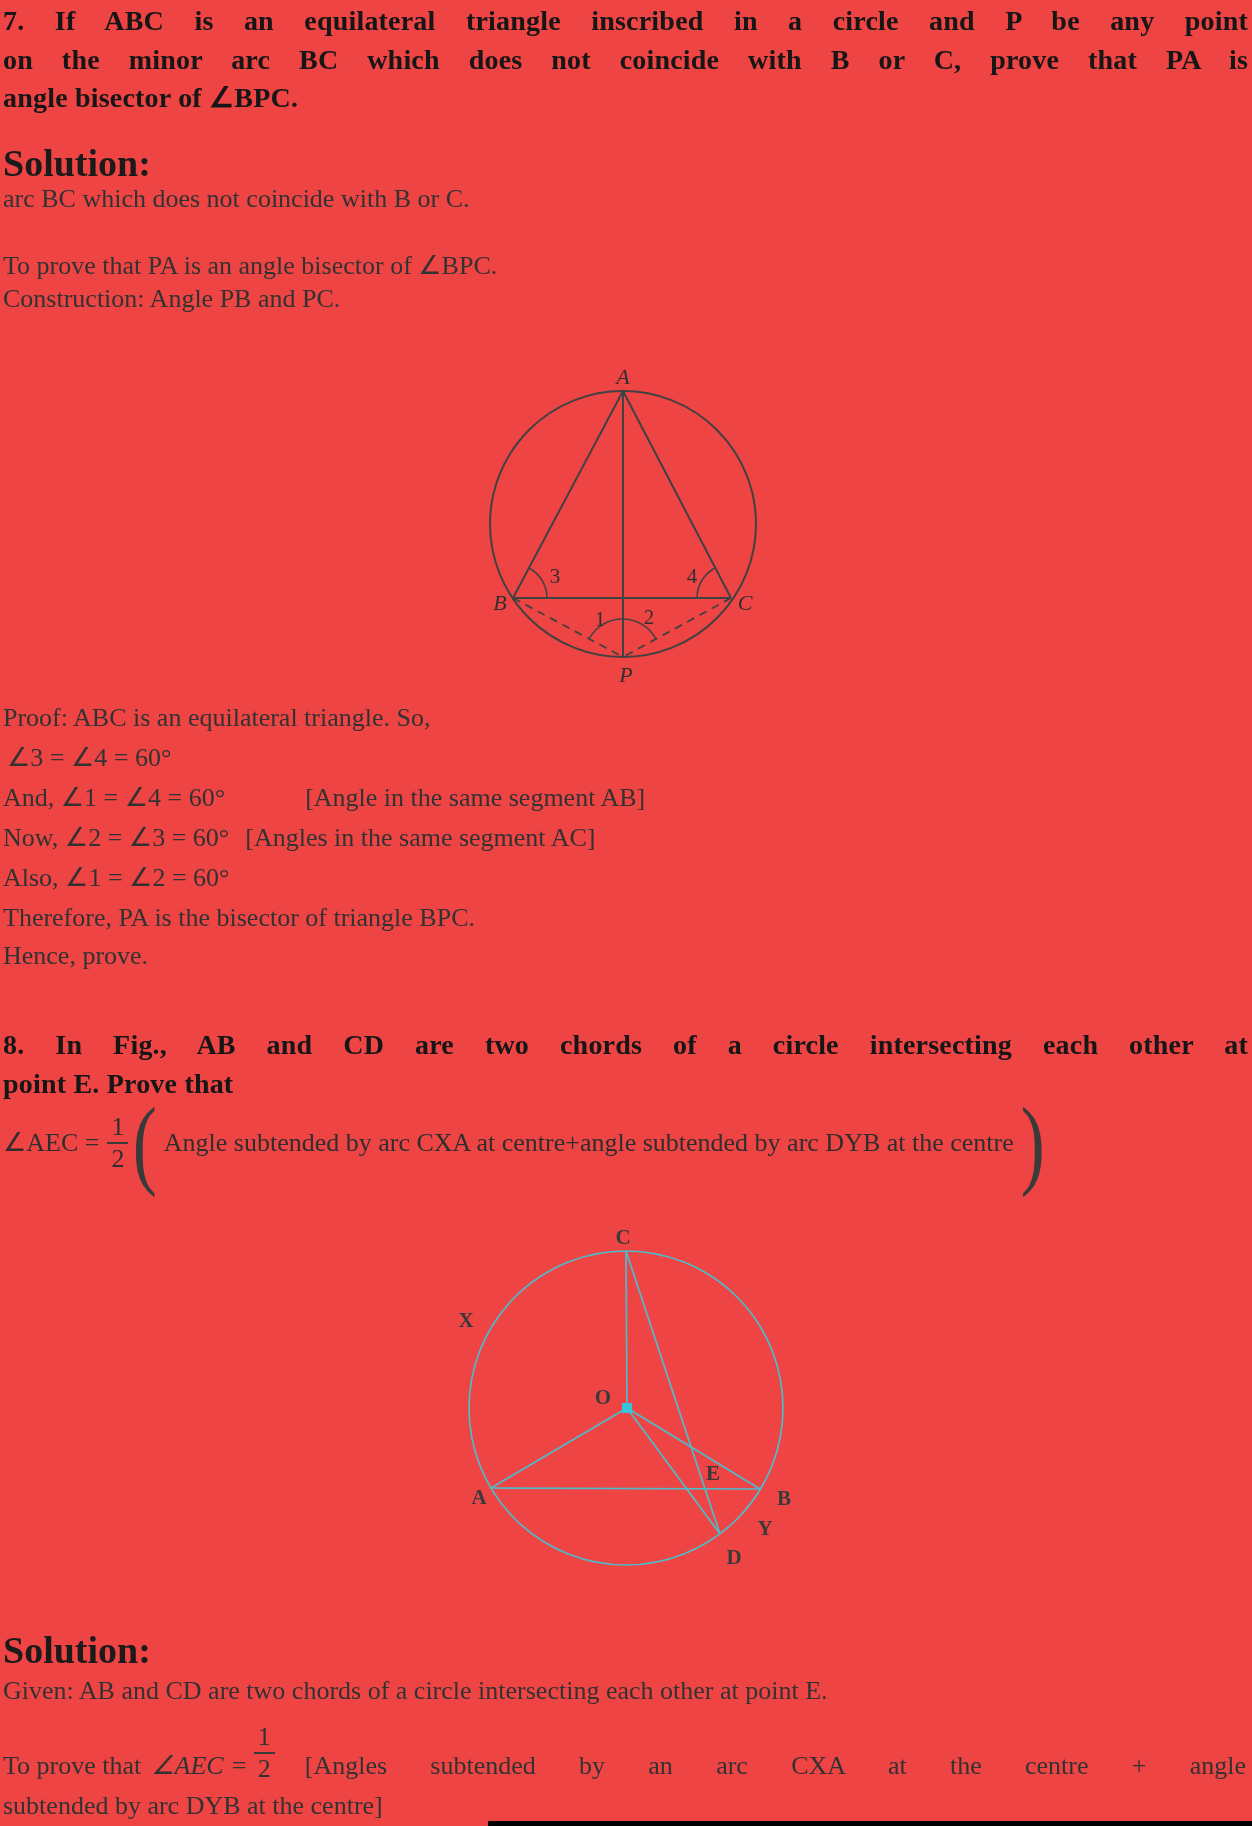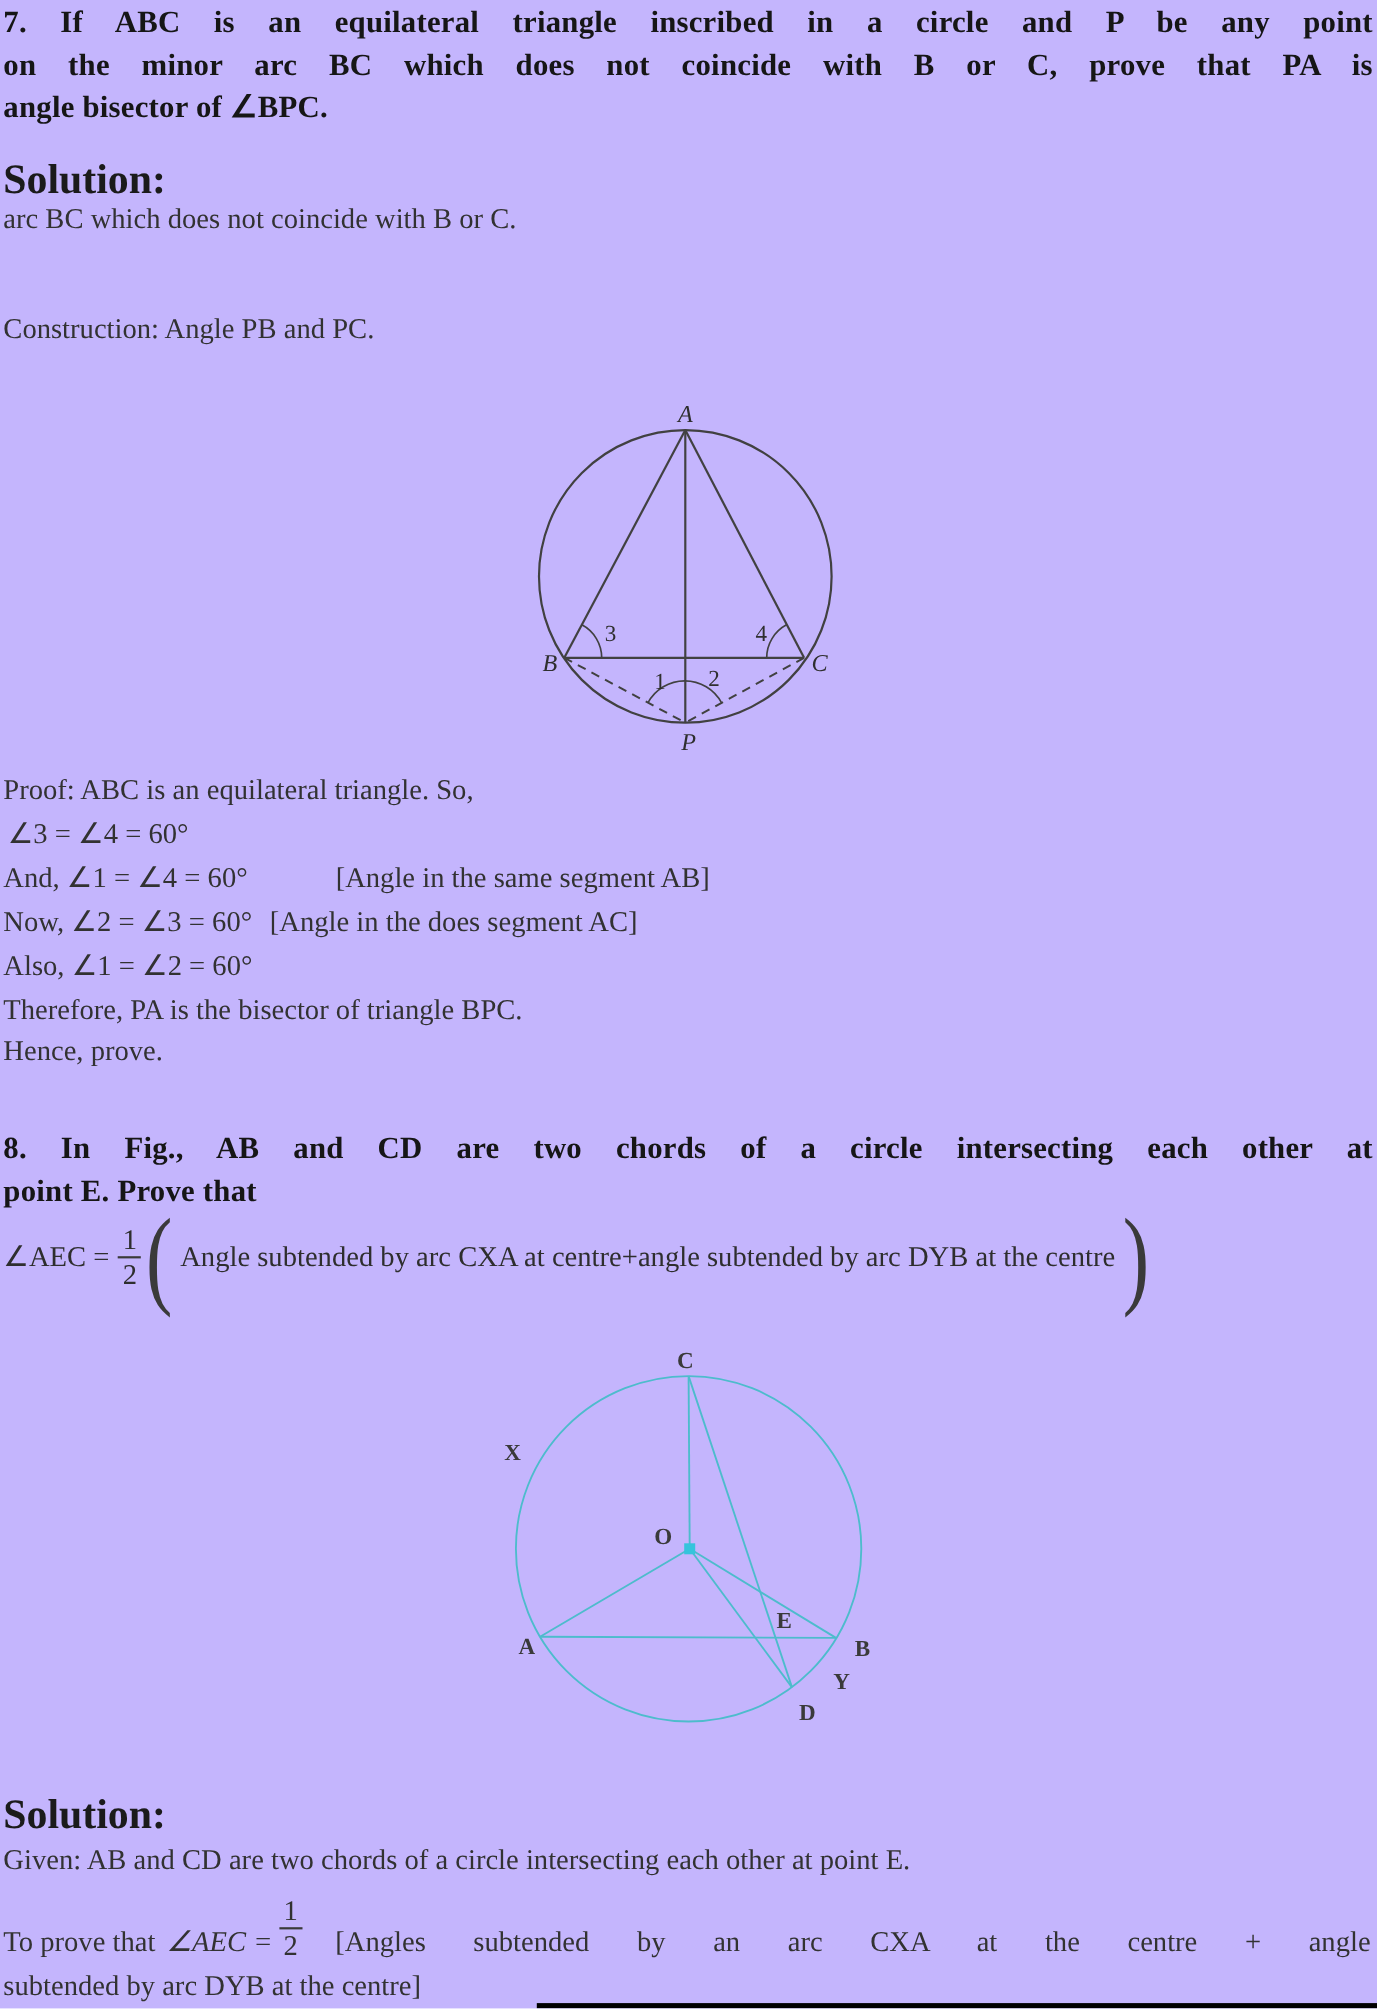--- a/index.html
+++ b/index.html
@@ -1,17 +1,17 @@
 <!DOCTYPE html>
 <html><head>
 <meta charset="utf-8">
 <style>
   html,body{margin:0;padding:0;background:#fff;}
   .page{
-    position:relative; width:1252px; height:1826px; background:#c4b5fd;
+    position:relative; width:1252px; height:1826px; background:#ef4444;
     font-family:"Liberation Serif", serif; color:#2e2e2e; overflow:hidden;
   }
   .abs{position:absolute;}
   .h{
     font-weight:bold; font-size:28px; line-height:38.5px; color:#161616;
     left:3px; right:4px; letter-spacing:0.2px;
   }
   .jline{text-align:justify; text-align-last:justify;}
   .sol{font-weight:bold; font-size:38px; color:#1b1b1b;}
   .t{font-size:26px; line-height:33.5px; color:#323232;}
@@ -44,20 +44,21 @@
     <div class="jline">on the minor arc BC which does not coincide with B or C, prove that PA is</div>
     <div>angle bisector of ∠BPC.</div>
   </div>
 
   <div class="abs sol" style="top:141px;left:3px;">Solution:</div>
 
   <div class="abs t" style="top:182px;left:3px;right:5px;">
     <div>arc BC which does not coincide with B or C.</div>
   </div>
 
+  <div class="abs t" style="top:249px;left:3px;">To prove that PA is an angle bisector of ∠BPC.</div>
   <div class="abs t" style="top:282px;left:3px;">Construction: Angle PB and PC.</div>
 
   <svg class="abs fig1" style="top:320px;left:420px;" width="370" height="374" viewBox="0 0 370 374">
     <g stroke="#414141" stroke-width="2" fill="none">
       <circle cx="203" cy="204" r="133"></circle>
       <line x1="203" y1="71" x2="93" y2="278"></line>
       <line x1="203" y1="71" x2="311" y2="278"></line>
       <line x1="203" y1="71" x2="203" y2="337"></line>
       <line x1="93" y1="278" x2="311" y2="278"></line>
       <g stroke-dasharray="8 6" stroke-width="1.8">
@@ -81,21 +82,21 @@
       <text class="num" x="229" y="304" text-anchor="middle">2</text>
     </g>
   </svg>
 
   <div class="abs t" style="top:701px;left:3px;">Proof: ABC is an equilateral triangle. So,</div>
   <div class="abs t" style="top:741px;left:7px;">∠3 = ∠4 = 60°</div>
   <div class="abs t" style="top:781px;left:3px;">
     <span>And, ∠1 = ∠4 = 60°</span><span class="eqnote" style="margin-left:80px;">[Angle in the same segment AB]</span>
   </div>
   <div class="abs t" style="top:821px;left:3px;">
-    <span>Now, ∠2 = ∠3 = 60°</span><span class="eqnote" style="margin-left:16px;">[Angle in the does segment AC]</span>
+    <span>Now, ∠2 = ∠3 = 60°</span><span class="eqnote" style="margin-left:16px;">[Angles in the same segment AC]</span>
   </div>
   <div class="abs t" style="top:861px;left:3px;">Also, ∠1 = ∠2 = 60°</div>
   <div class="abs t" style="top:901px;left:3px;">Therefore, PA is the bisector of triangle BPC.</div>
   <div class="abs t" style="top:939px;left:3px;">Hence, prove.</div>
 
   <div class="abs h" style="top:1026px;">
     <div class="jline">8. In Fig., AB and CD are two chords of a circle intersecting each other at</div>
     <div>point E. Prove that</div>
   </div>
 

